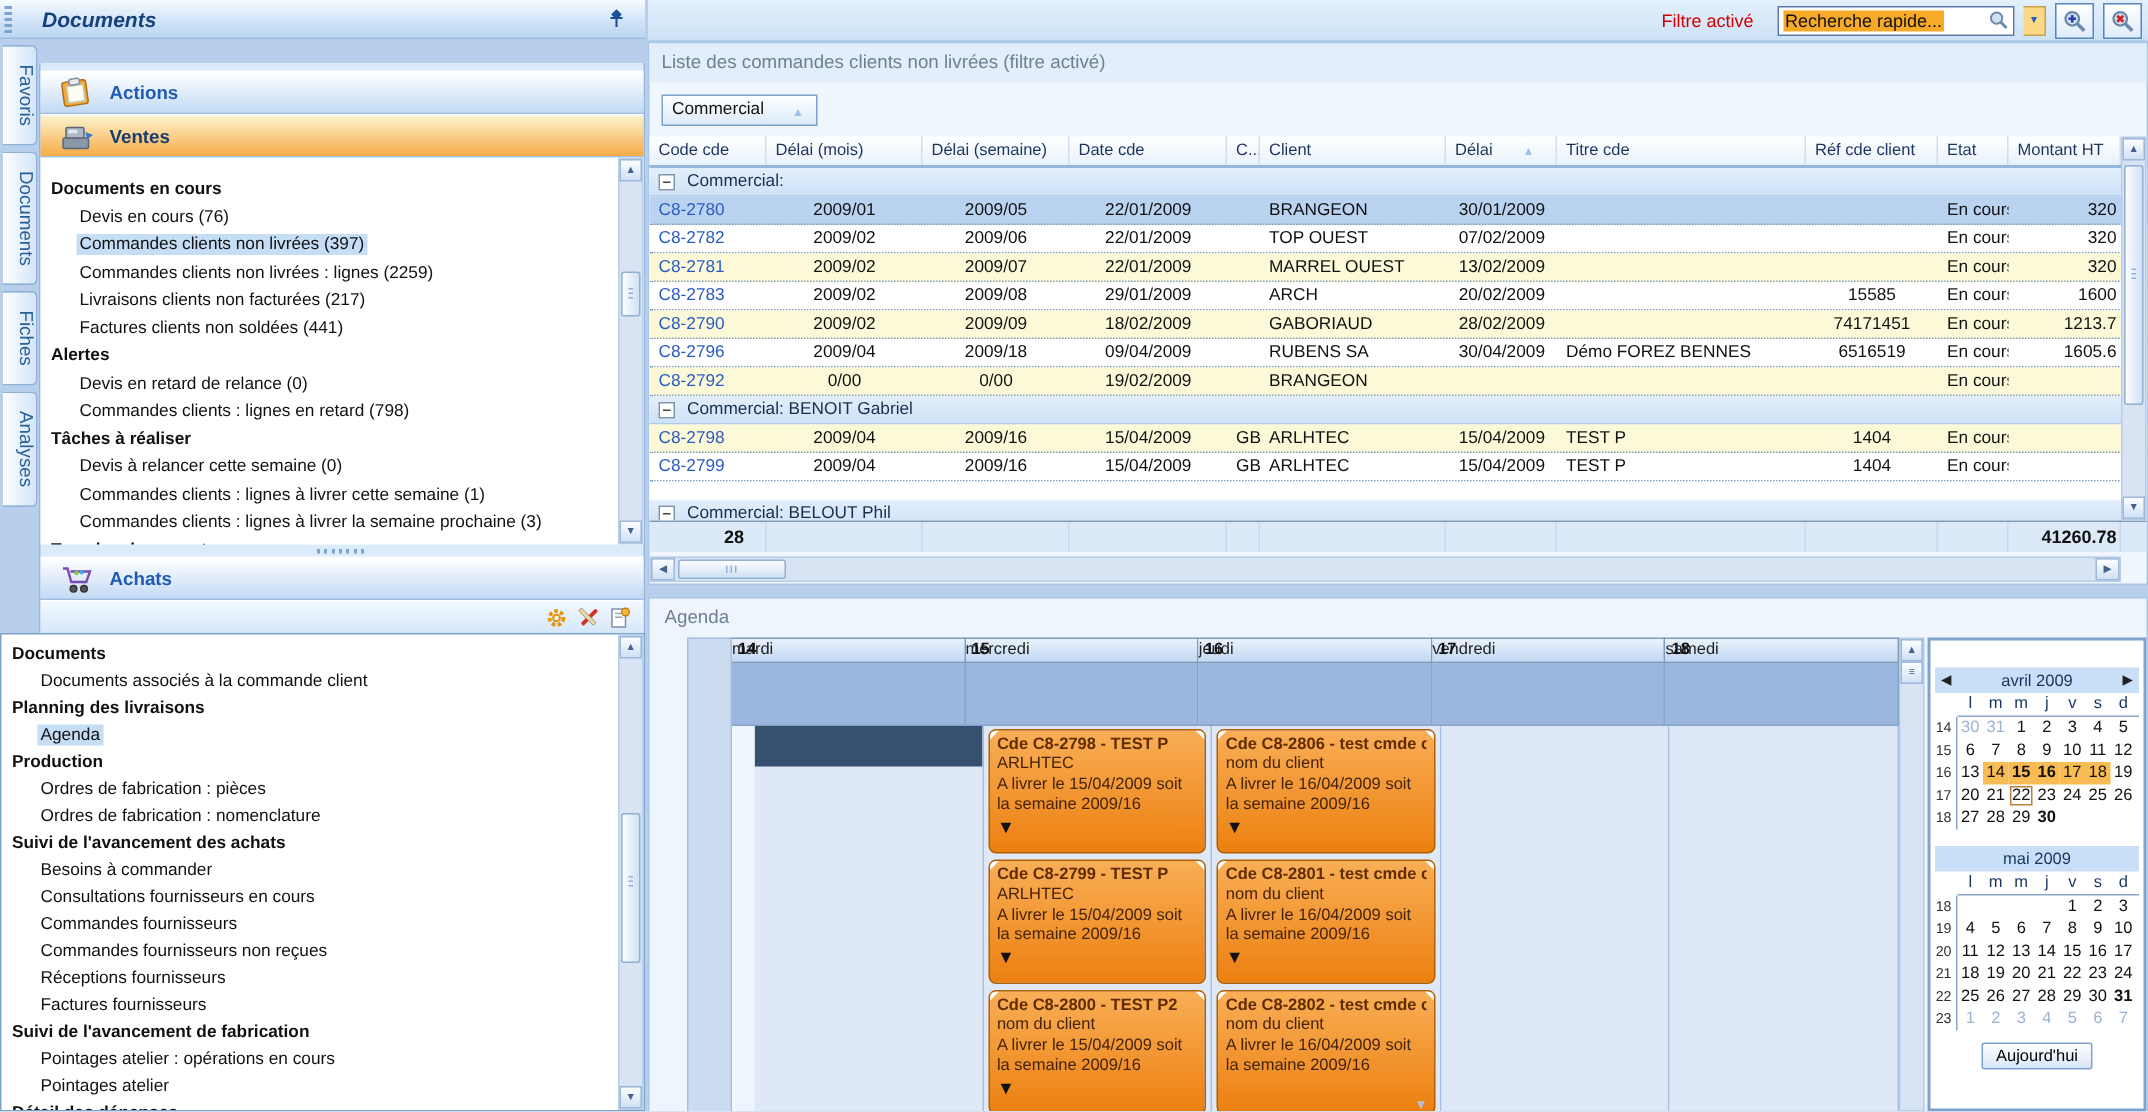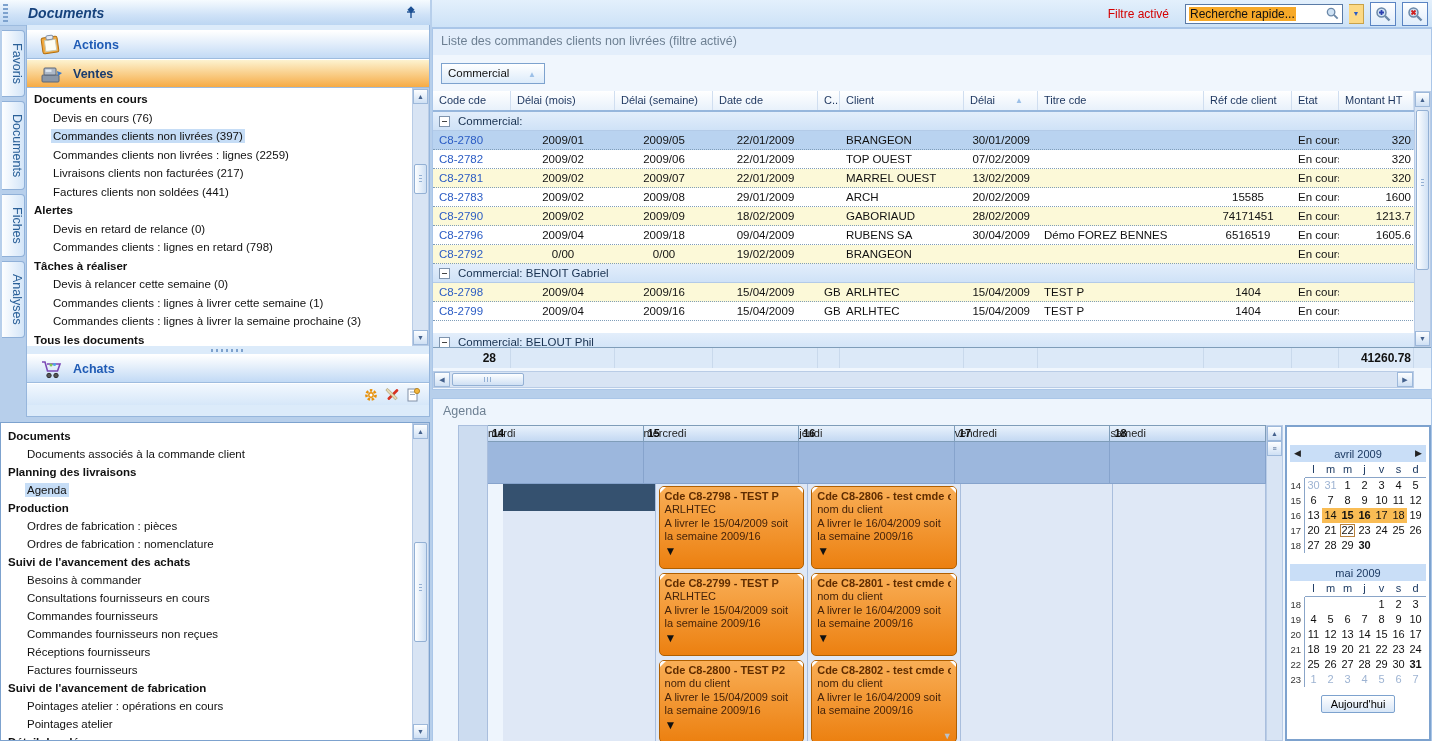--- a/index.html
+++ b/index.html
@@ -15,30 +15,30 @@
     background:repeating-linear-gradient(180deg,#7da2ce 0 2px,transparent 2px 4px); }
   .doc-title { font-style:italic; font-weight:bold; font-size:14px; color:#16427c; margin-left:20px; }
   .pin { position:absolute; right:12px; top:5px; width:14px; height:14px; }
 
   .vtab-strip { position:absolute; left:0; top:26px; width:26px; height:392px; }
   .vtab { writing-mode:vertical-rl; padding:12px 0; margin:4px 0 0 2px; width:23px;
     background:linear-gradient(90deg,#fdfeff,#d3e5f8); border:1px solid #8fb0d8; border-left:none;
     border-radius:0 4px 4px 0; transform:rotate(0deg); color:#2a6098; font-size:12.5px;
     text-align:center; cursor:pointer; }
 
-  .left-main { position:absolute; left:26px; top:25px; width:404px; height:392px;
+  .left-main { position:absolute; left:26px; top:42px; width:404px; height:392px;
     background:#dcebfa; border:1px solid #96b6dc; border-top:none; padding-top:5px; }
   .grp-bar { height:29px; display:flex; align-items:center; border-top:1px solid #fff;
     border-bottom:1px solid #9ebcdf; background:linear-gradient(#ffffff,#c2daf5); }
   .grp-bar .gicon { margin:0 10px 0 12px; width:24px; height:22px; }
   .grp-label { font-weight:bold; color:#1f5bb5; font-size:12.5px; }
   .grp-bar.orange { background:linear-gradient(#fdf3d0,#f6ab45); }
   .grp-bar.orange .grp-label { color:#1a3c6e; }
 
-  .tree1 { position:relative; height:258px; background:#fff; overflow:hidden; padding-top:2px; }
+  .tree1 { position:relative; height:258px; background:#fff; overflow:hidden; padding-top:12px; }
   .titem { height:18.5px; line-height:18.5px; font-size:11.5px; white-space:nowrap; cursor:pointer; }
   .titem.hdr { font-weight:bold; padding-left:7px; }
   .titem.item { padding-left:24px; }
   .titem.item .lbl { padding:1px 2px; }
   .titem.sel .lbl { background:#c6ddf6; }
 
   .splitter { height:8px; display:flex; align-items:center; justify-content:center; }
   .splitter .dots { width:34px; height:3px;
     background:repeating-linear-gradient(90deg,#7da2ce 0 2px,transparent 2px 5px); }
   .mini-toolbar { height:22px; border-top:1px solid #fff; background:linear-gradient(#f2f8fe,#d6e7f9);

